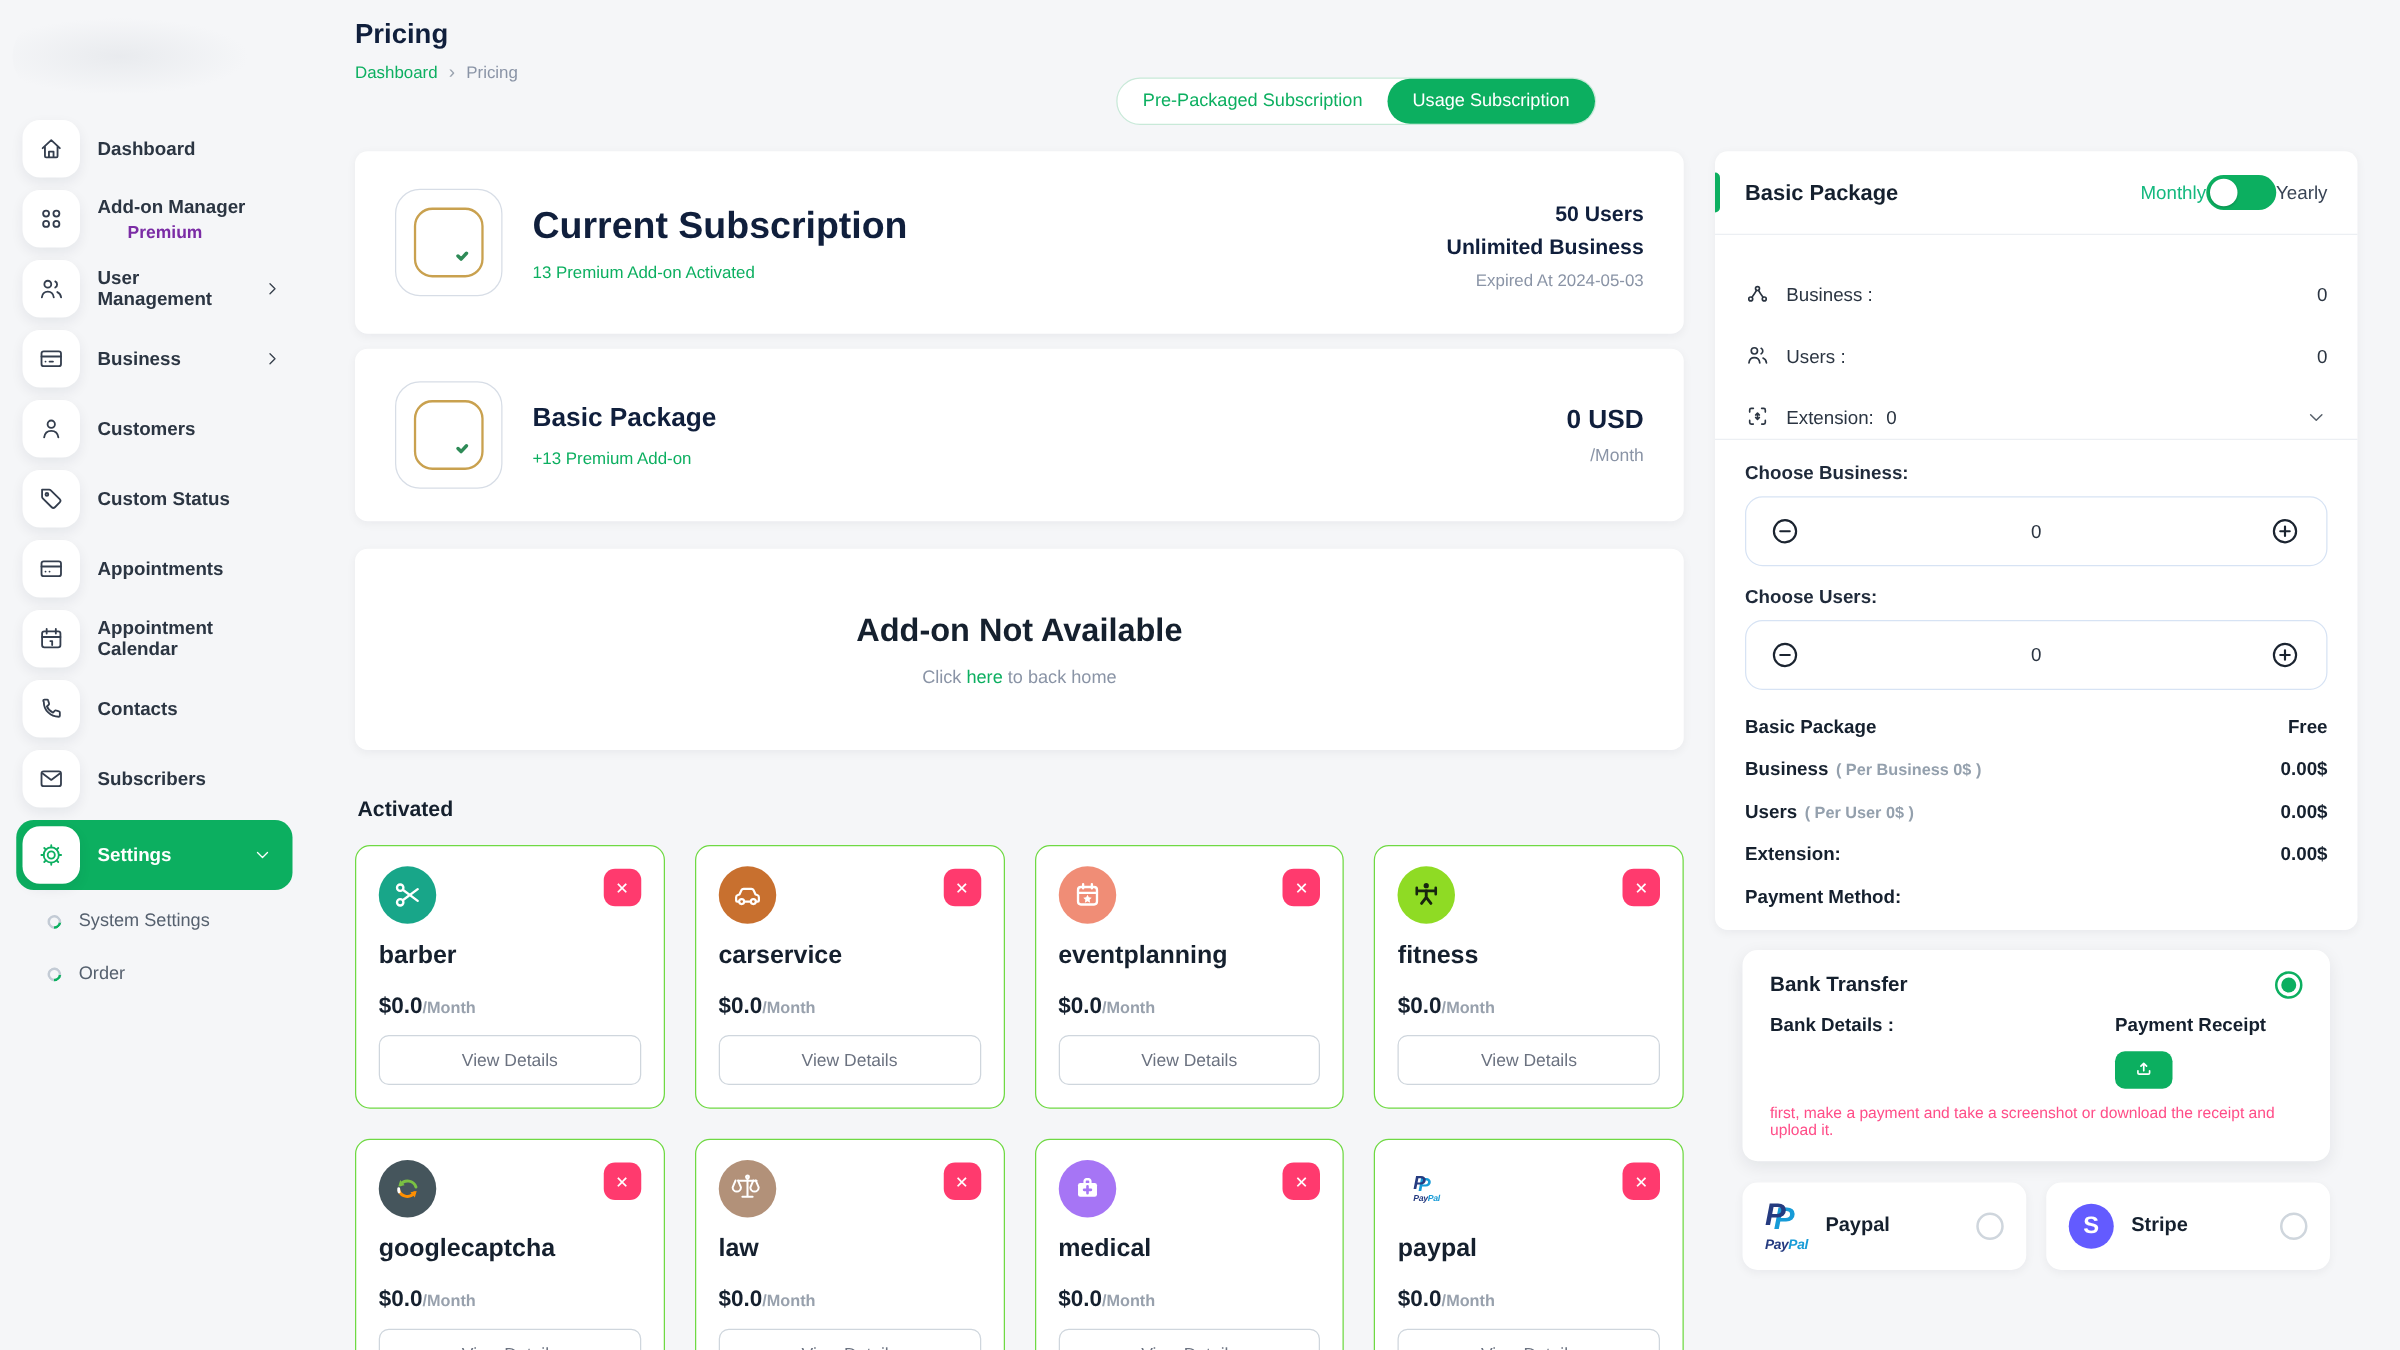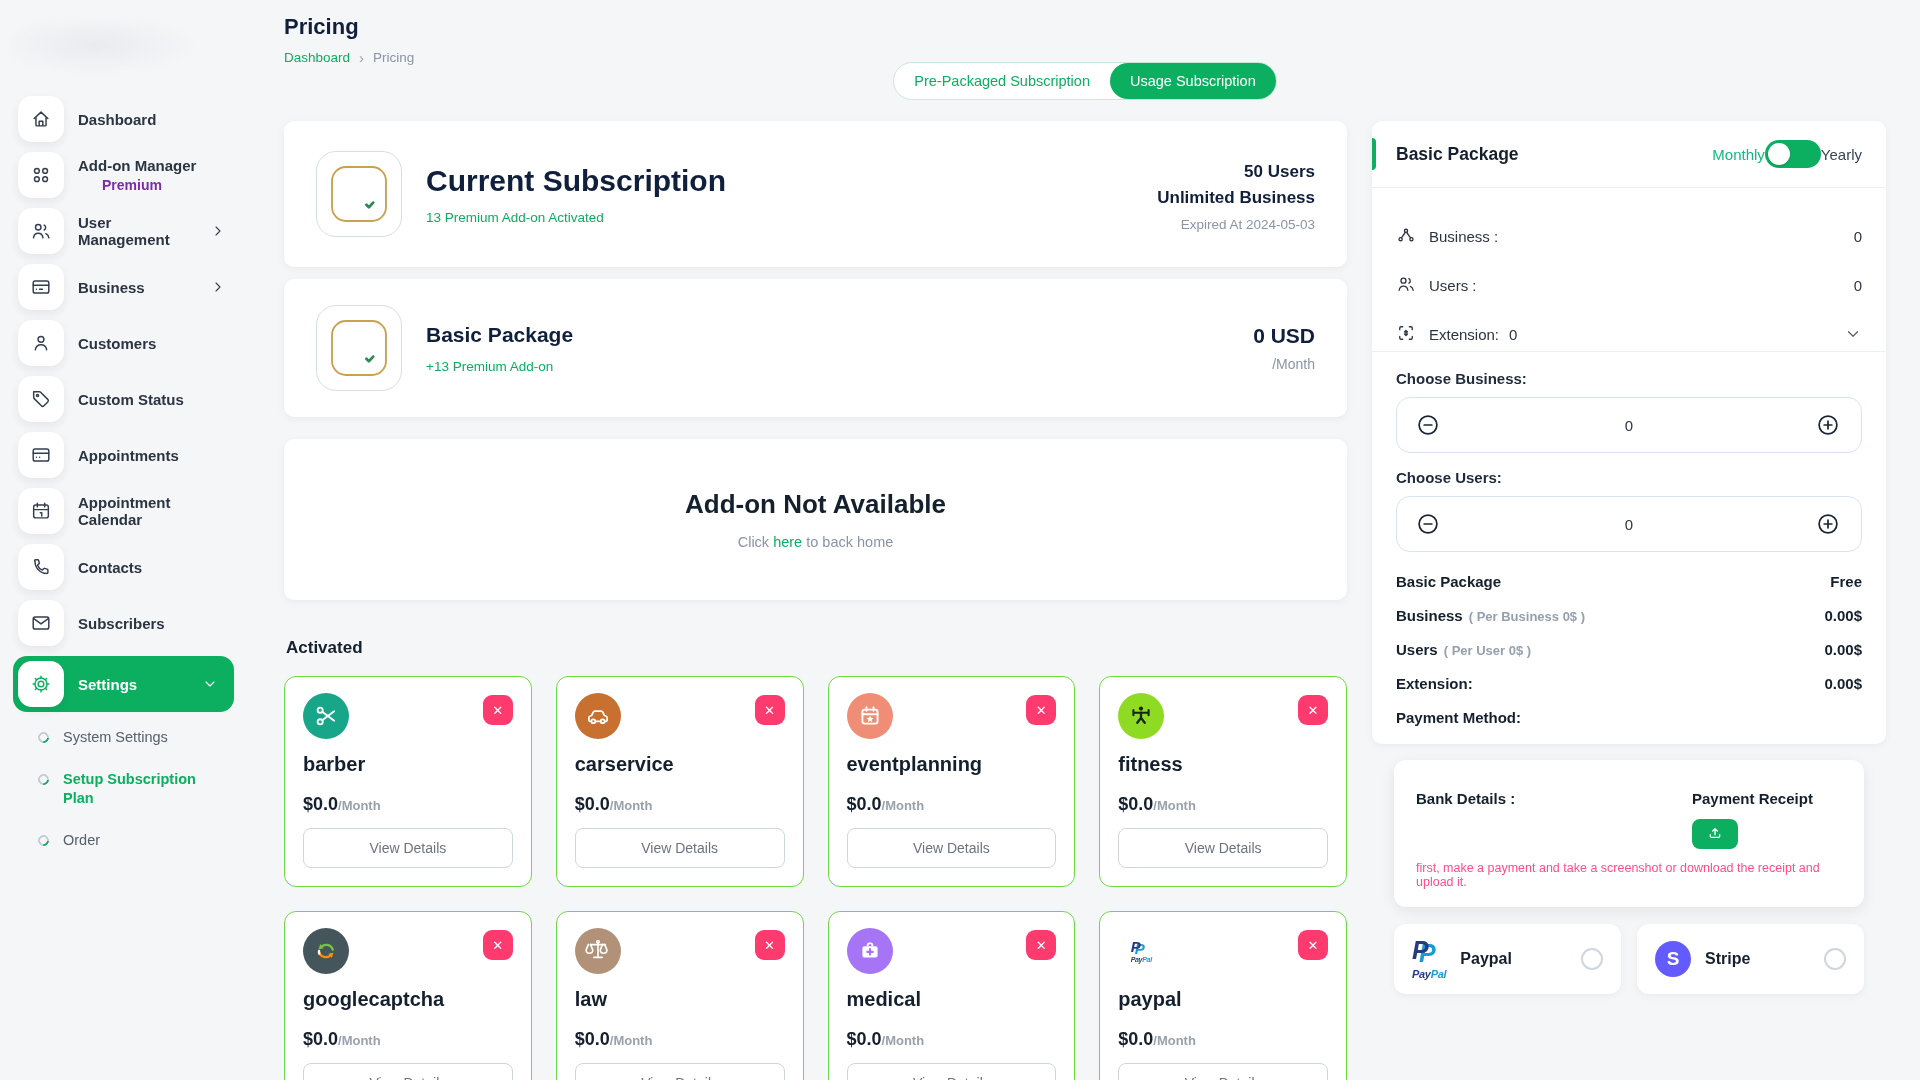--- a/index.html
+++ b/index.html
@@ -351,24 +351,20 @@
             </svg>
           </span>
         </div>
       </nav>
     <div class="sub-nav">
 
     <div class="sub-row">
           <span class="sub-bullet"></span>
           <span class="sub-label">System Settings</span>
         </div>
-        <div class="sub-row active">
-          <span class="sub-bullet"></span>
-          <span class="sub-label">Setup Subscription Plan</span>
-        </div>
         <div class="sub-row">
           <span class="sub-bullet"></span>
           <span class="sub-label">Order</span>
         </div>
       </div>
   </aside>
 
   <main class="main">
     <h1 class="page-title">Pricing</h1>
     <div class="breadcrumb">
@@ -712,20 +708,24 @@
                 <span class="sum-label">Extension:</span>
 
                 <span class="sum-value">0.00$</span>
               </div>
             </div>
 
           <div class="pm-label">Payment Method:</div>
         </div>
 
         <div class="bank-card">
+          <div class="bank-head">
+            <span class="bank-title">Bank Transfer</span>
+            <span class="radio checked"></span>
+          </div>
           <div class="bank-grid">
             <div>
               <div class="bank-sub">Bank Details :</div>
             </div>
             <div>
               <div class="bank-sub">Payment Receipt</div>
               <button class="upload-btn">
                   <span><svg viewBox="0 0 24 24" fill="none" stroke="#fff" stroke-width="2" stroke-linecap="round" stroke-linejoin="round">
                       <path d="M12 14.5V5.5M8.6 8.9 12 5.5l3.4 3.4M5 14.5V17a1.5 1.5 0 0 0 1.5 1.5h11A1.5 1.5 0 0 0 19 17v-2.5"></path>
                     </svg></span>

